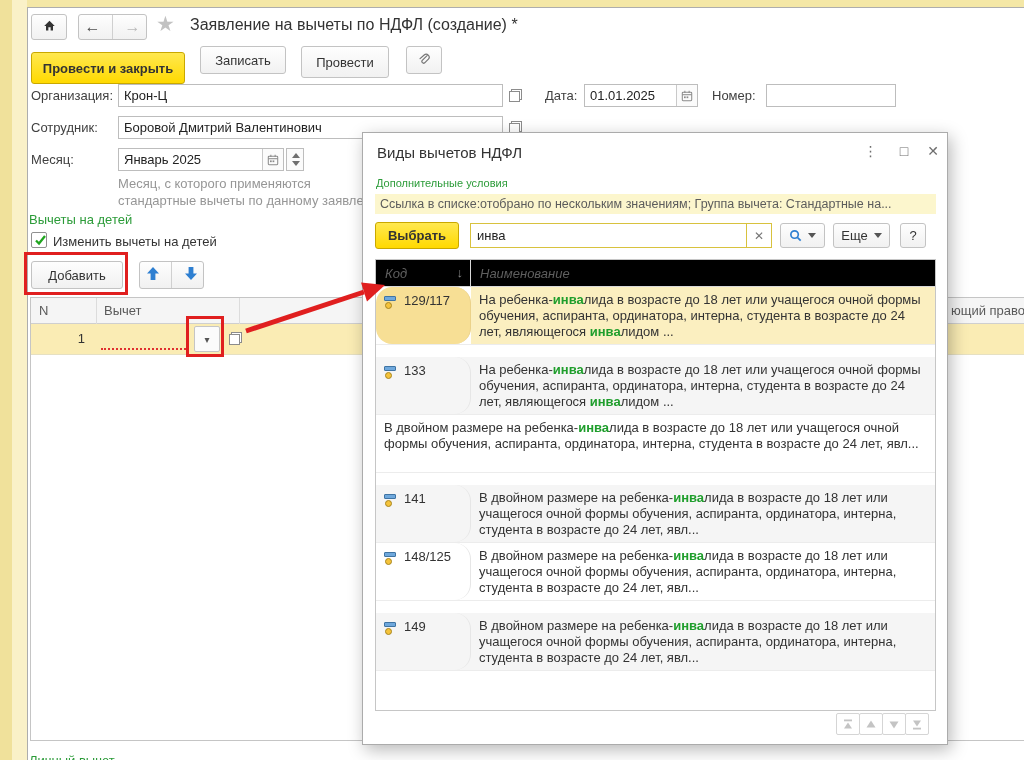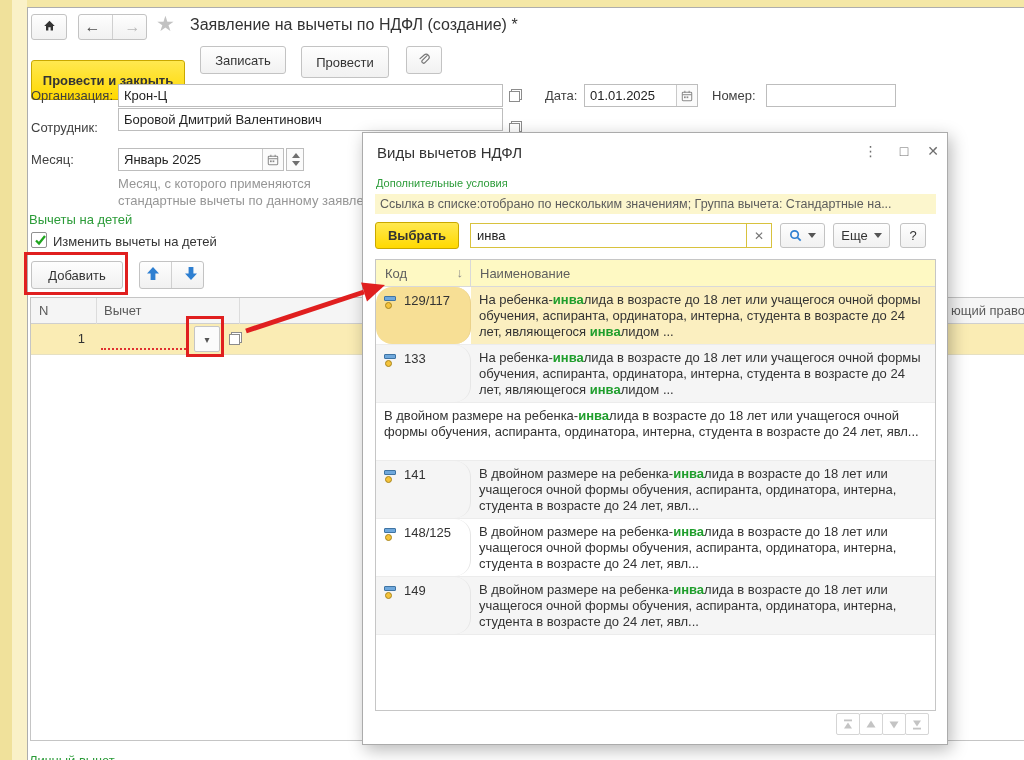--- a/index.html
+++ b/index.html
@@ -62,28 +62,28 @@
   .m-ctl { position:absolute; top:10px; color:#6E6E6E; font-size:14px; text-align:center; width:20px; }
   .m-link { position:absolute; left:13px; top:44px; font-size:11px; }
   .m-infobar { position:absolute; left:12px; top:61px; width:561px; height:20px; background:#FCF6CD;
                font-size:12.5px; color:#5C5C5C; padding:3px 5px; white-space:nowrap; overflow:hidden; }
   .searchbox { position:absolute; left:107px; top:90px; width:302px; height:25px; border:1px solid #D8C23E; background:#fff; display:flex; }
   .searchbox input { flex:1; border:0; outline:none; font-size:13px; font-family:inherit; padding:0 6px; color:#222; background:transparent; }
   .searchbox .clear { width:25px; border-left:1px solid #D8C23E; display:flex; align-items:center; justify-content:center; color:#777; font-size:12px; }
   .caret-dn { display:inline-block; width:0; height:0; border-left:4px solid transparent; border-right:4px solid transparent; border-top:5px solid #555; }
 
   .list { position:absolute; left:12px; top:126px; width:561px; height:452px; border:1px solid #C6C6C6; background:#fff; overflow:hidden; }
-  .lheader { display:flex; height:27px; background:#fef9c3; border-bottom:1px solid #D9D9D9; color:#5F5F5F; font-size:13px; }
+  .lheader { display:flex; height:27px; background:#000000; border-bottom:1px solid #D9D9D9; color:#5F5F5F; font-size:13px;font-style:italic; }
   .lheader .hcode { width:95px; border-right:1px solid #D9D9D9; padding:6px 6px 0 9px; position:relative; }
   .lheader .hcode .sort { position:absolute; right:7px; top:5px; color:#8A8A8A; }
   .lheader .hname { flex:1; padding:6px 8px 0 9px; }
   .lrow { display:flex; height:58px; border-bottom:1px solid #ECECEC; }
   .lrow .lcode { width:95px; border-right:1px solid #E6E6E6; padding:6px 4px 0 8px; display:flex; gap:5px; font-size:13px;border-radius:16px; }
   .lrow .lname { flex:1; padding:5px 8px; font-size:13px; line-height:16px; color:#333; overflow:hidden; }
-  .lrow.alt { background:#F5F5F5; }
+  .lrow.alt { background:#F5F5F5;margin-top:12px; }
   .lrow.sel .lcode { background:#F7DF95; border-right-color:#EBD28A; }
   .lrow.sel .lname { background:#FBEFC0; }
   .hl { color:#1F9E2C; font-weight:bold; }
 
   .navbtns { position:absolute; right:18px; bottom:9px; display:flex; }
   .navbtns .nb { width:24px; height:22px; border:1px solid #D5D5D5; background:#fff; margin-left:-1px;
                  display:flex; align-items:center; justify-content:center; border-radius:2px; }
 
   
   .anno { position:absolute; border:3px solid #E01F1F; z-index:10; pointer-events:none; }
@@ -110,21 +110,21 @@
     </span>
   </div>
   <div class="btn" style="left:78px; top:14px; width:69px; height:26px; padding:0;">
     <span style="flex:1; text-align:center; font-size:16px; color:#4E4E4E;"><span>←</span></span>
     <span style="width:1px; height:24px; background:#D0D0D0;"></span>
     <span style="flex:1; text-align:center; font-size:16px; color:#B9B9B9;"><span>→</span></span>
   </div>
   <div class="abs" style="left:156px; top:12px; font-size:21px; color:#C2C2C2;">★</div>
   <div class="abs" style="left:190px; top:16px; font-size:16px; color:#333; white-space:nowrap;">Заявление на вычеты по НДФЛ (создание) *</div>
 
-  <div class="btn btn-yellow" style="left:31px; top:60px; width:154px; height:40px;">Провести и закрыть</div>
+  <div class="btn btn-yellow" style="left:31px; top:52px; width:154px; height:32px;">Провести и закрыть</div>
   <div class="btn" style="left:200px; top:46px; width:86px; height:28px;">Записать</div>
   <div class="btn" style="left:301px; top:46px; width:88px; height:32px;">Провести</div>
   <div class="btn" style="left:406px; top:46px; width:36px; height:28px;">
     <span class="glyph">
       <svg width="14" height="15" viewBox="0 0 16 16">
           <path d="M11.5 3.5 L6 9 a2 2 0 0 0 2.8 2.8 L13 7.6 a3.4 3.4 0 0 0 -4.8 -4.8 L3.5 7" fill="none" stroke="#767676" stroke-width="1.4" stroke-linecap="round"></path>
         </svg>
     </span>
   </div>
 
@@ -144,21 +144,21 @@
           <rect x="3.5" y="7.5" width="2" height="2" fill="#8A8A8A"></rect>
           <rect x="6.5" y="7.5" width="2" height="2" fill="#8A8A8A"></rect>
         </svg>
     </span>
   </div>
 
   <div class="label" style="left:712px; top:88px;">Номер:</div>
   <input class="fld" style="left: 766px; top: 84px; width: 130px; height: 23px;" readonly="" value="">
 
   <div class="label" style="left:31px; top:120px;">Сотрудник:</div>
-  <input class="fld" style="left: 118px; top: 108px; width: 385px; height: 23px;" readonly="" value="Боровой Дмитрий Валентинович">
+  <input class="fld" style="left: 118px; top: 116px; width: 385px; height: 23px;" readonly="" value="Боровой Дмитрий Валентинович">
   <span class="choose-ic" style="left:509px; top:121px;"></span>
 
   <div class="label" style="left:31px; top:152px;">Месяц:</div>
   <div class="fld" style="left:118px; top:148px; width:166px; height:23px; padding:0;">
     <input style="position: absolute; left: 0px; top: 0px; width: 142px; height: 21px; border: 0px; outline: none; padding: 0px 5px; font: inherit; color: rgb(34, 34, 34);" readonly="" value="Январь 2025">
     <span class="cal-btn">
       <svg width="12" height="12" viewBox="0 0 14 14">
           <rect x="1.5" y="2.5" width="11" height="10" rx="1" fill="none" stroke="#8A8A8A" stroke-width="1.2"></rect>
           <line x1="1.5" y1="5.5" x2="12.5" y2="5.5" stroke="#8A8A8A" stroke-width="1.2"></line>
           <line x1="4.5" y1="1" x2="4.5" y2="3.5" stroke="#8A8A8A" stroke-width="1.2"></line>

